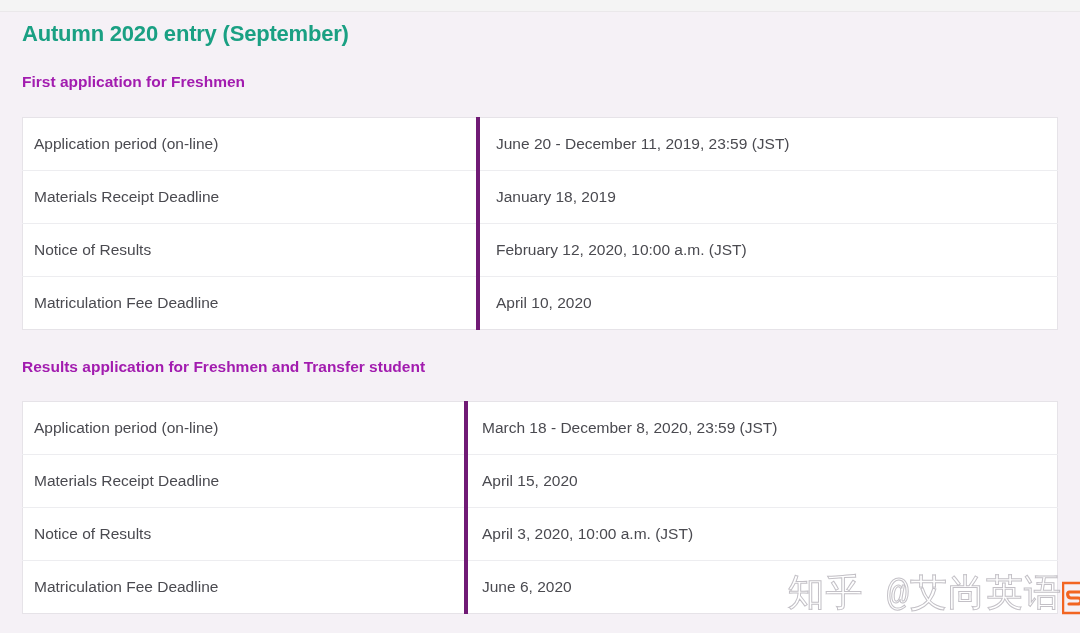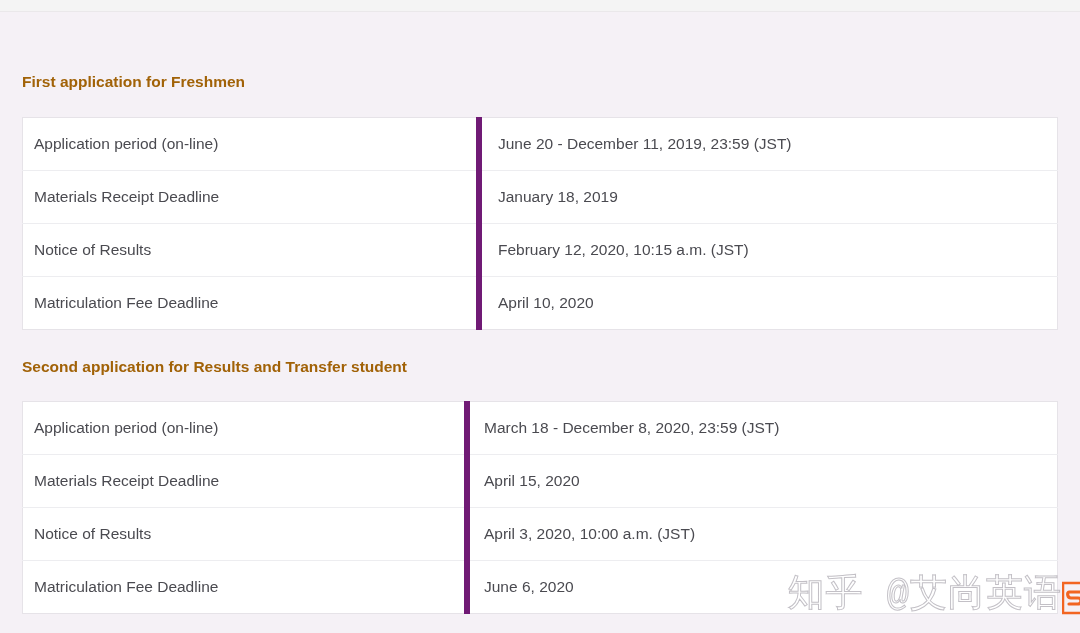--- a/index.html
+++ b/index.html
@@ -38,21 +38,21 @@
     font-weight: bold;
     color: #1aa083;
     letter-spacing: -0.2px;
     white-space: nowrap;
   }
   .section-heading {
     position: absolute;
     left: 22px;
     font-size: 15.5px;
     font-weight: bold;
-    color: #a16207;
+    color: #a21caf;
     white-space: nowrap;
   }
   #heading-1 { top: 60px; }
   #heading-2 { top: 345px; }
 
   .sched-table {
     position: absolute;
     left: 22px;
     width: 1036px;
     border-collapse: collapse;
@@ -60,21 +60,21 @@
     border: 1px solid #e6e3e8;
     table-layout: fixed;
   }
   #table-1 { top: 104px; }
   #table-2 { top: 388px; }
 
   .sched-table td {
     height: 52px;
     padding: 0 0 0 11px;
     border-top: 1px solid #ededf0;
-    border-right: 6px solid #701a75;
+    border-right: 4px solid #701a75;
     font-size: 15.5px;
     color: #4a4a50;
     vertical-align: middle;
     white-space: nowrap;
     overflow: hidden;
   }
   .sched-table tr:first-child td { border-top: none; }
   .sched-table td:last-child { border-right: none; }
 
   #table-1 .col-label { width: 442px; }
@@ -105,45 +105,46 @@
     pointer-events: none;
   }
 </style>
 </head>
 <body>
 
 <div class="top-strip"></div>
 
 <div class="page">
 
+  <div class="page-title">Autumn 2020 entry (September)</div>
 
   <div class="section-heading" id="heading-1">First application for Freshmen</div>
 
   <table class="sched-table" id="table-1">
     <tbody>
       <tr>
         <td class="col-label">Application period (on-line)</td>
         <td class="col-value">June 20 - December 11, 2019, 23:59 (JST)</td>
       </tr>
       <tr>
         <td class="col-label">Materials Receipt Deadline</td>
         <td class="col-value">January 18, 2019</td>
       </tr>
       <tr>
         <td class="col-label">Notice of Results</td>
-        <td class="col-value">February 12, 2020, 10:15 a.m. (JST)</td>
+        <td class="col-value">February 12, 2020, 10:00 a.m. (JST)</td>
       </tr>
       <tr>
         <td class="col-label">Matriculation Fee Deadline</td>
         <td class="col-value">April 10, 2020</td>
       </tr>
     </tbody>
   </table>
 
-  <div class="section-heading" id="heading-2">Second application for Results and Transfer student</div>
+  <div class="section-heading" id="heading-2">Results application for Freshmen and Transfer student</div>
 
   <table class="sched-table" id="table-2">
     <tbody>
       <tr>
         <td class="col-label">Application period (on-line)</td>
         <td class="col-value">March 18 - December 8, 2020, 23:59 (JST)</td>
       </tr>
       <tr>
         <td class="col-label">Materials Receipt Deadline</td>
         <td class="col-value">April 15, 2020</td>

